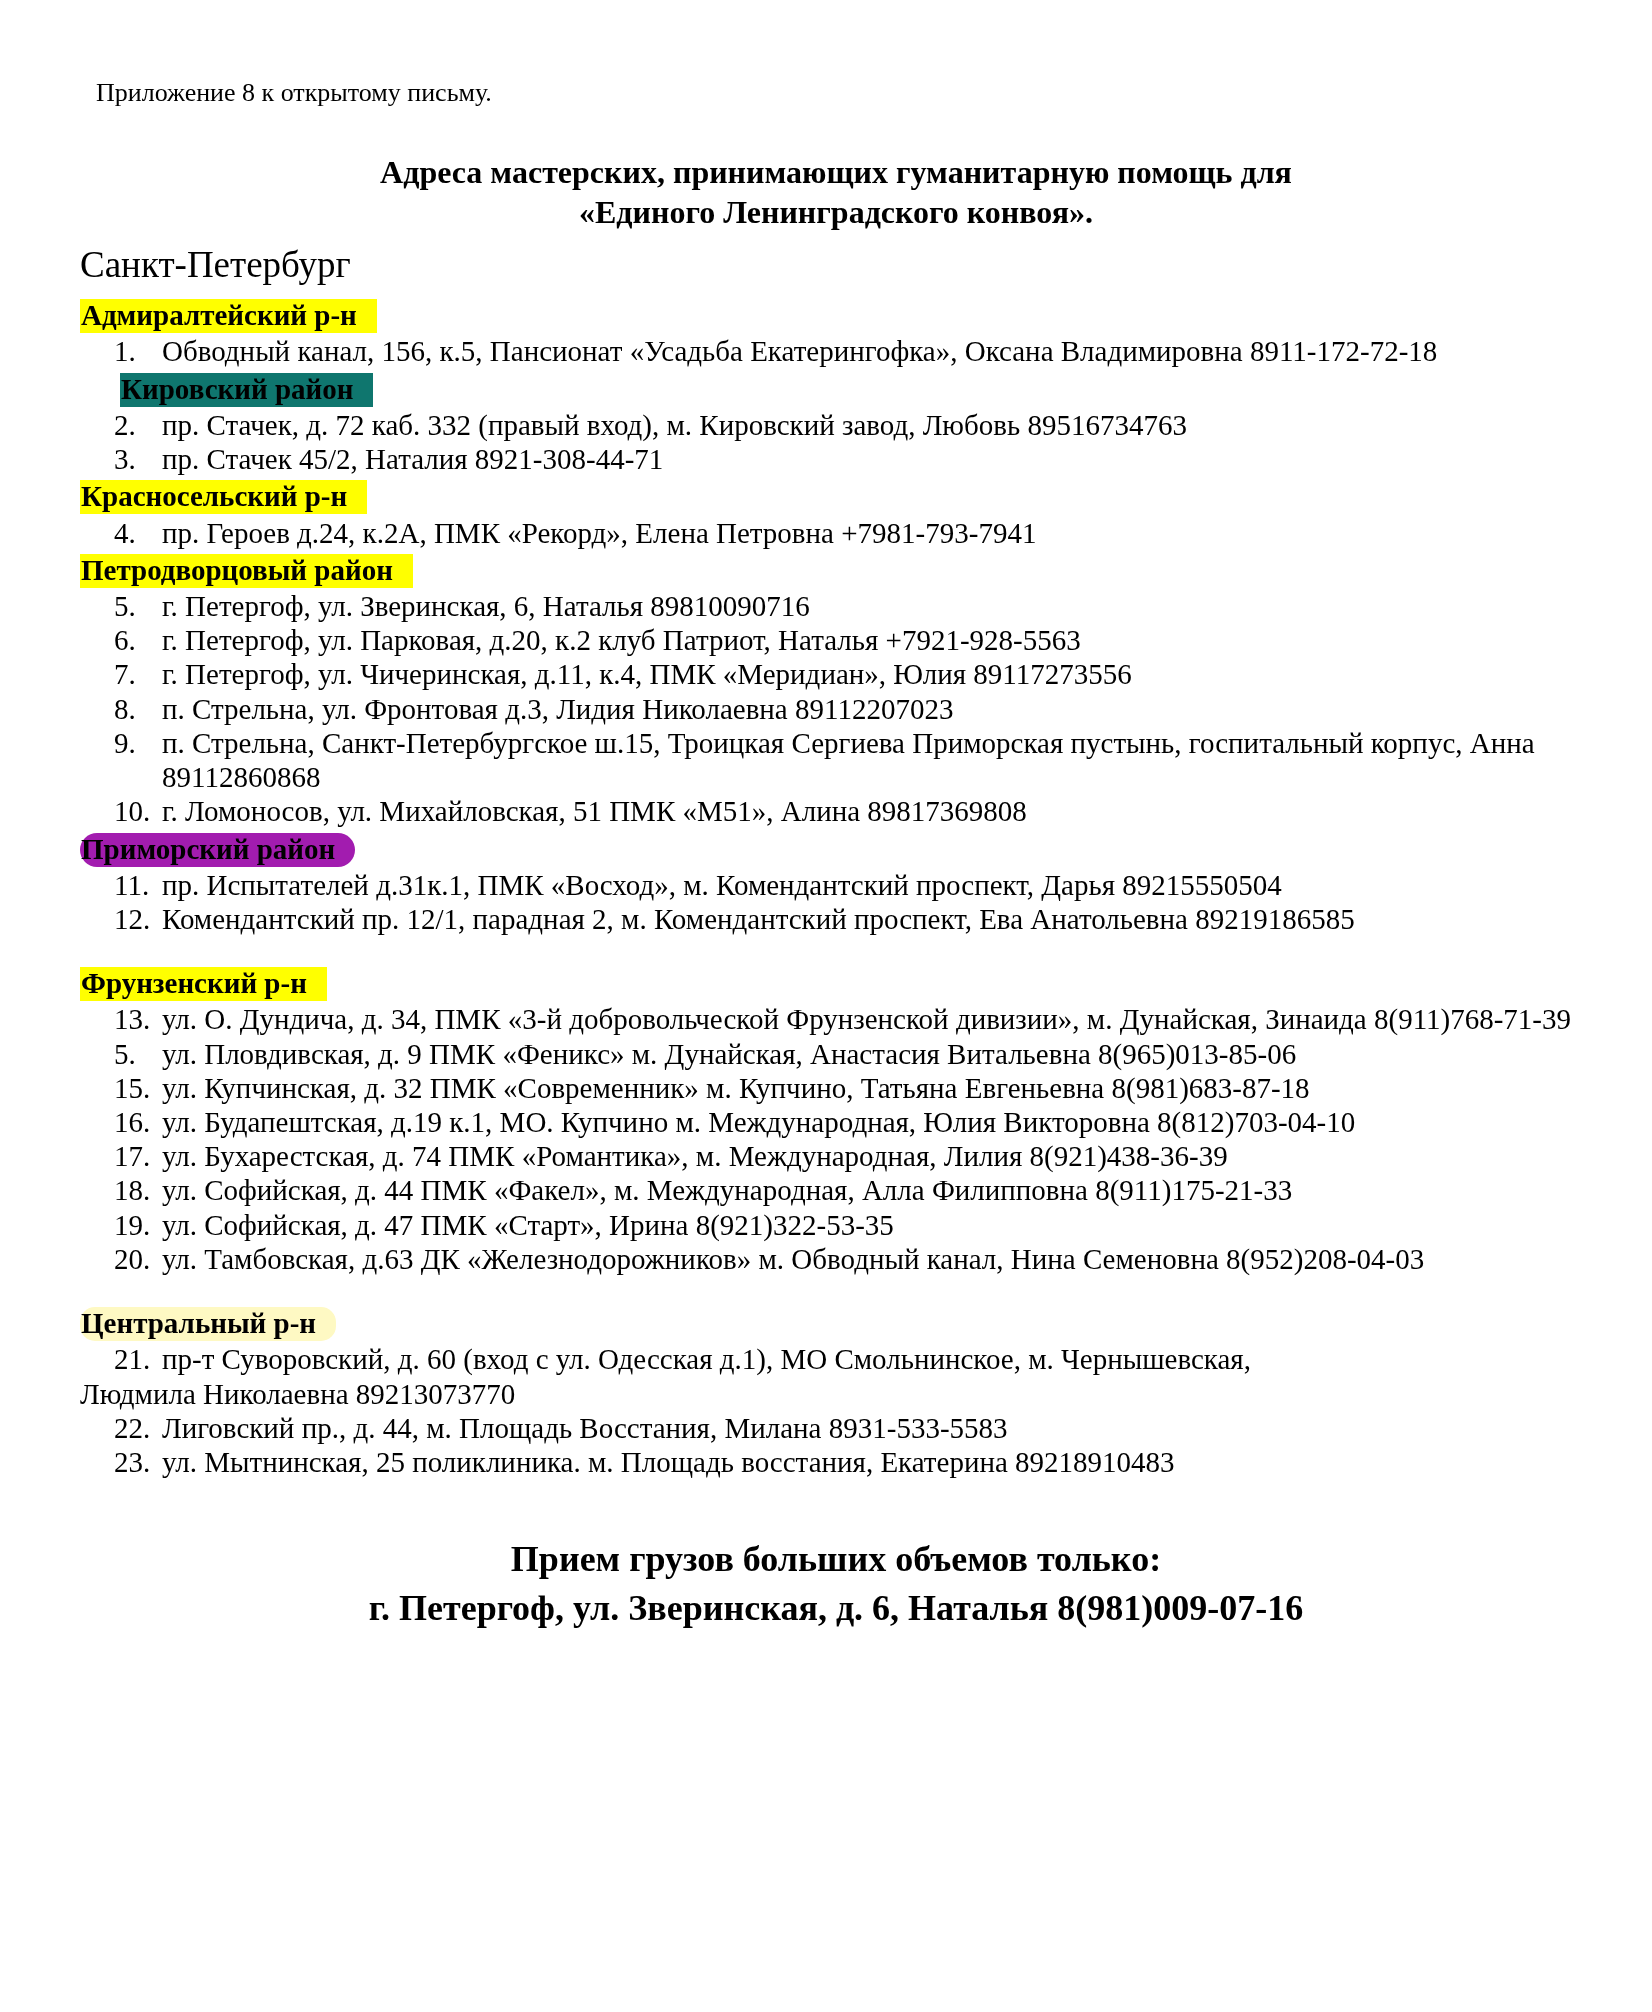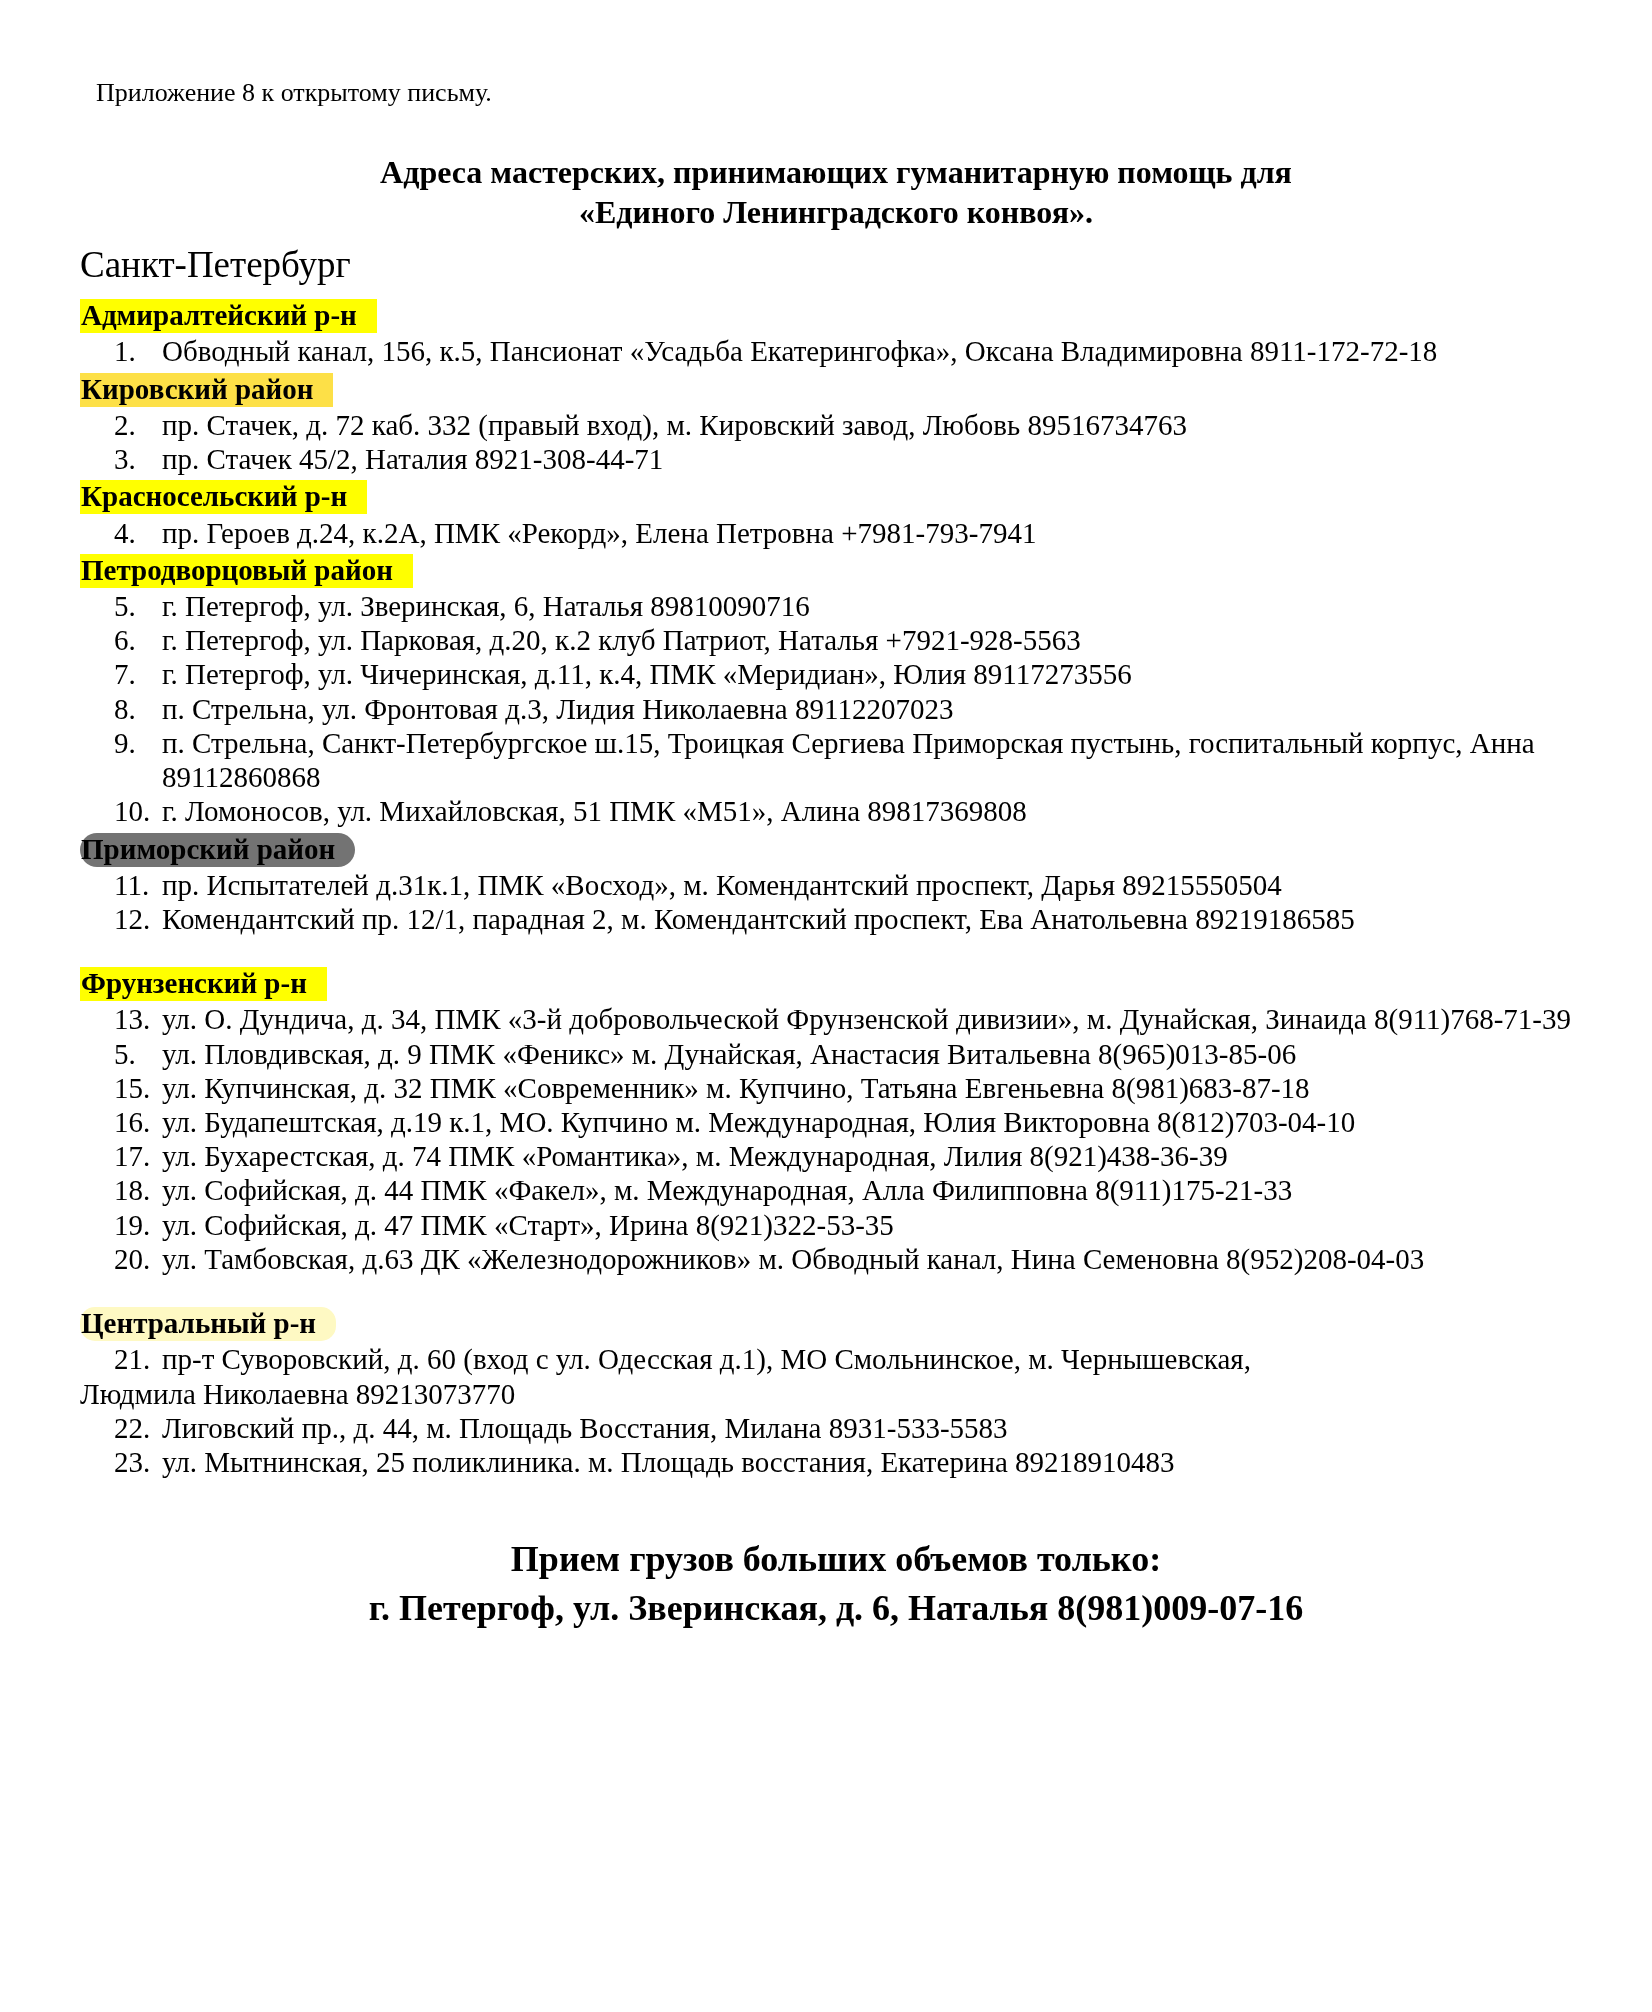--- a/index.html
+++ b/index.html
@@ -89,21 +89,21 @@
   <div class="city">Санкт-Петербург</div>
 
   <div class="sections" id="sections">
       <section class="district-section">
         <div class="district-heading"><mark style="background: rgb(255, 255, 0);">Адмиралтейский р-н</mark></div>
         <div class="list-item">
           <div class="item-main"><span class="item-num">1.</span><span class="item-text">Обводный канал, 156, к.5, Пансионат «Усадьба Екатерингофка», Оксана Владимировна 8911-172-72-18</span></div>
         </div>
       </section>
       <section class="district-section">
-        <div class="district-heading"><mark style="background: #fde047;">Кировский район</mark></div>
+        <div class="district-heading"><mark style="background: #0f766e; margin-left: 40px;">Кировский район</mark></div>
         <div class="list-item">
           <div class="item-main"><span class="item-num">2.</span><span class="item-text">пр. Стачек, д. 72 каб. 332 (правый вход), м. Кировский завод, Любовь 89516734763</span></div>
         </div>
         <div class="list-item">
           <div class="item-main"><span class="item-num">3.</span><span class="item-text">пр. Стачек 45/2, Наталия 8921-308-44-71</span></div>
         </div>
       </section>
       <section class="district-section">
         <div class="district-heading"><mark style="background: rgb(255, 255, 0);">Красносельский р-н</mark></div>
         <div class="list-item">
@@ -125,21 +125,21 @@
           <div class="item-main"><span class="item-num">8.</span><span class="item-text">п. Стрельна, ул. Фронтовая д.3, Лидия Николаевна 89112207023</span></div>
         </div>
         <div class="list-item">
           <div class="item-main"><span class="item-num">9.</span><span class="item-text">п. Стрельна, Санкт-Петербургское ш.15, Троицкая Сергиева Приморская пустынь, госпитальный корпус, Анна 89112860868</span></div>
         </div>
         <div class="list-item">
           <div class="item-main"><span class="item-num">10.</span><span class="item-text">г. Ломоносов, ул. Михайловская, 51 ПМК «М51», Алина 89817369808</span></div>
         </div>
       </section>
       <section class="district-section">
-        <div class="district-heading"><mark style="background: #737373; border-radius: 17px;">Приморский район</mark></div>
+        <div class="district-heading"><mark style="background: #a21caf; border-radius: 17px;">Приморский район</mark></div>
         <div class="list-item">
           <div class="item-main"><span class="item-num">11.</span><span class="item-text">пр. Испытателей д.31к.1, ПМК «Восход», м. Комендантский проспект, Дарья 89215550504</span></div>
         </div>
         <div class="list-item">
           <div class="item-main"><span class="item-num">12.</span><span class="item-text">Комендантский пр. 12/1, парадная 2, м. Комендантский проспект, Ева Анатольевна 89219186585</span></div>
         </div>
       </section>
       <section class="district-section gap-before">
         <div class="district-heading"><mark style="background: rgb(255, 255, 0);">Фрунзенский р-н</mark></div>
         <div class="list-item">

